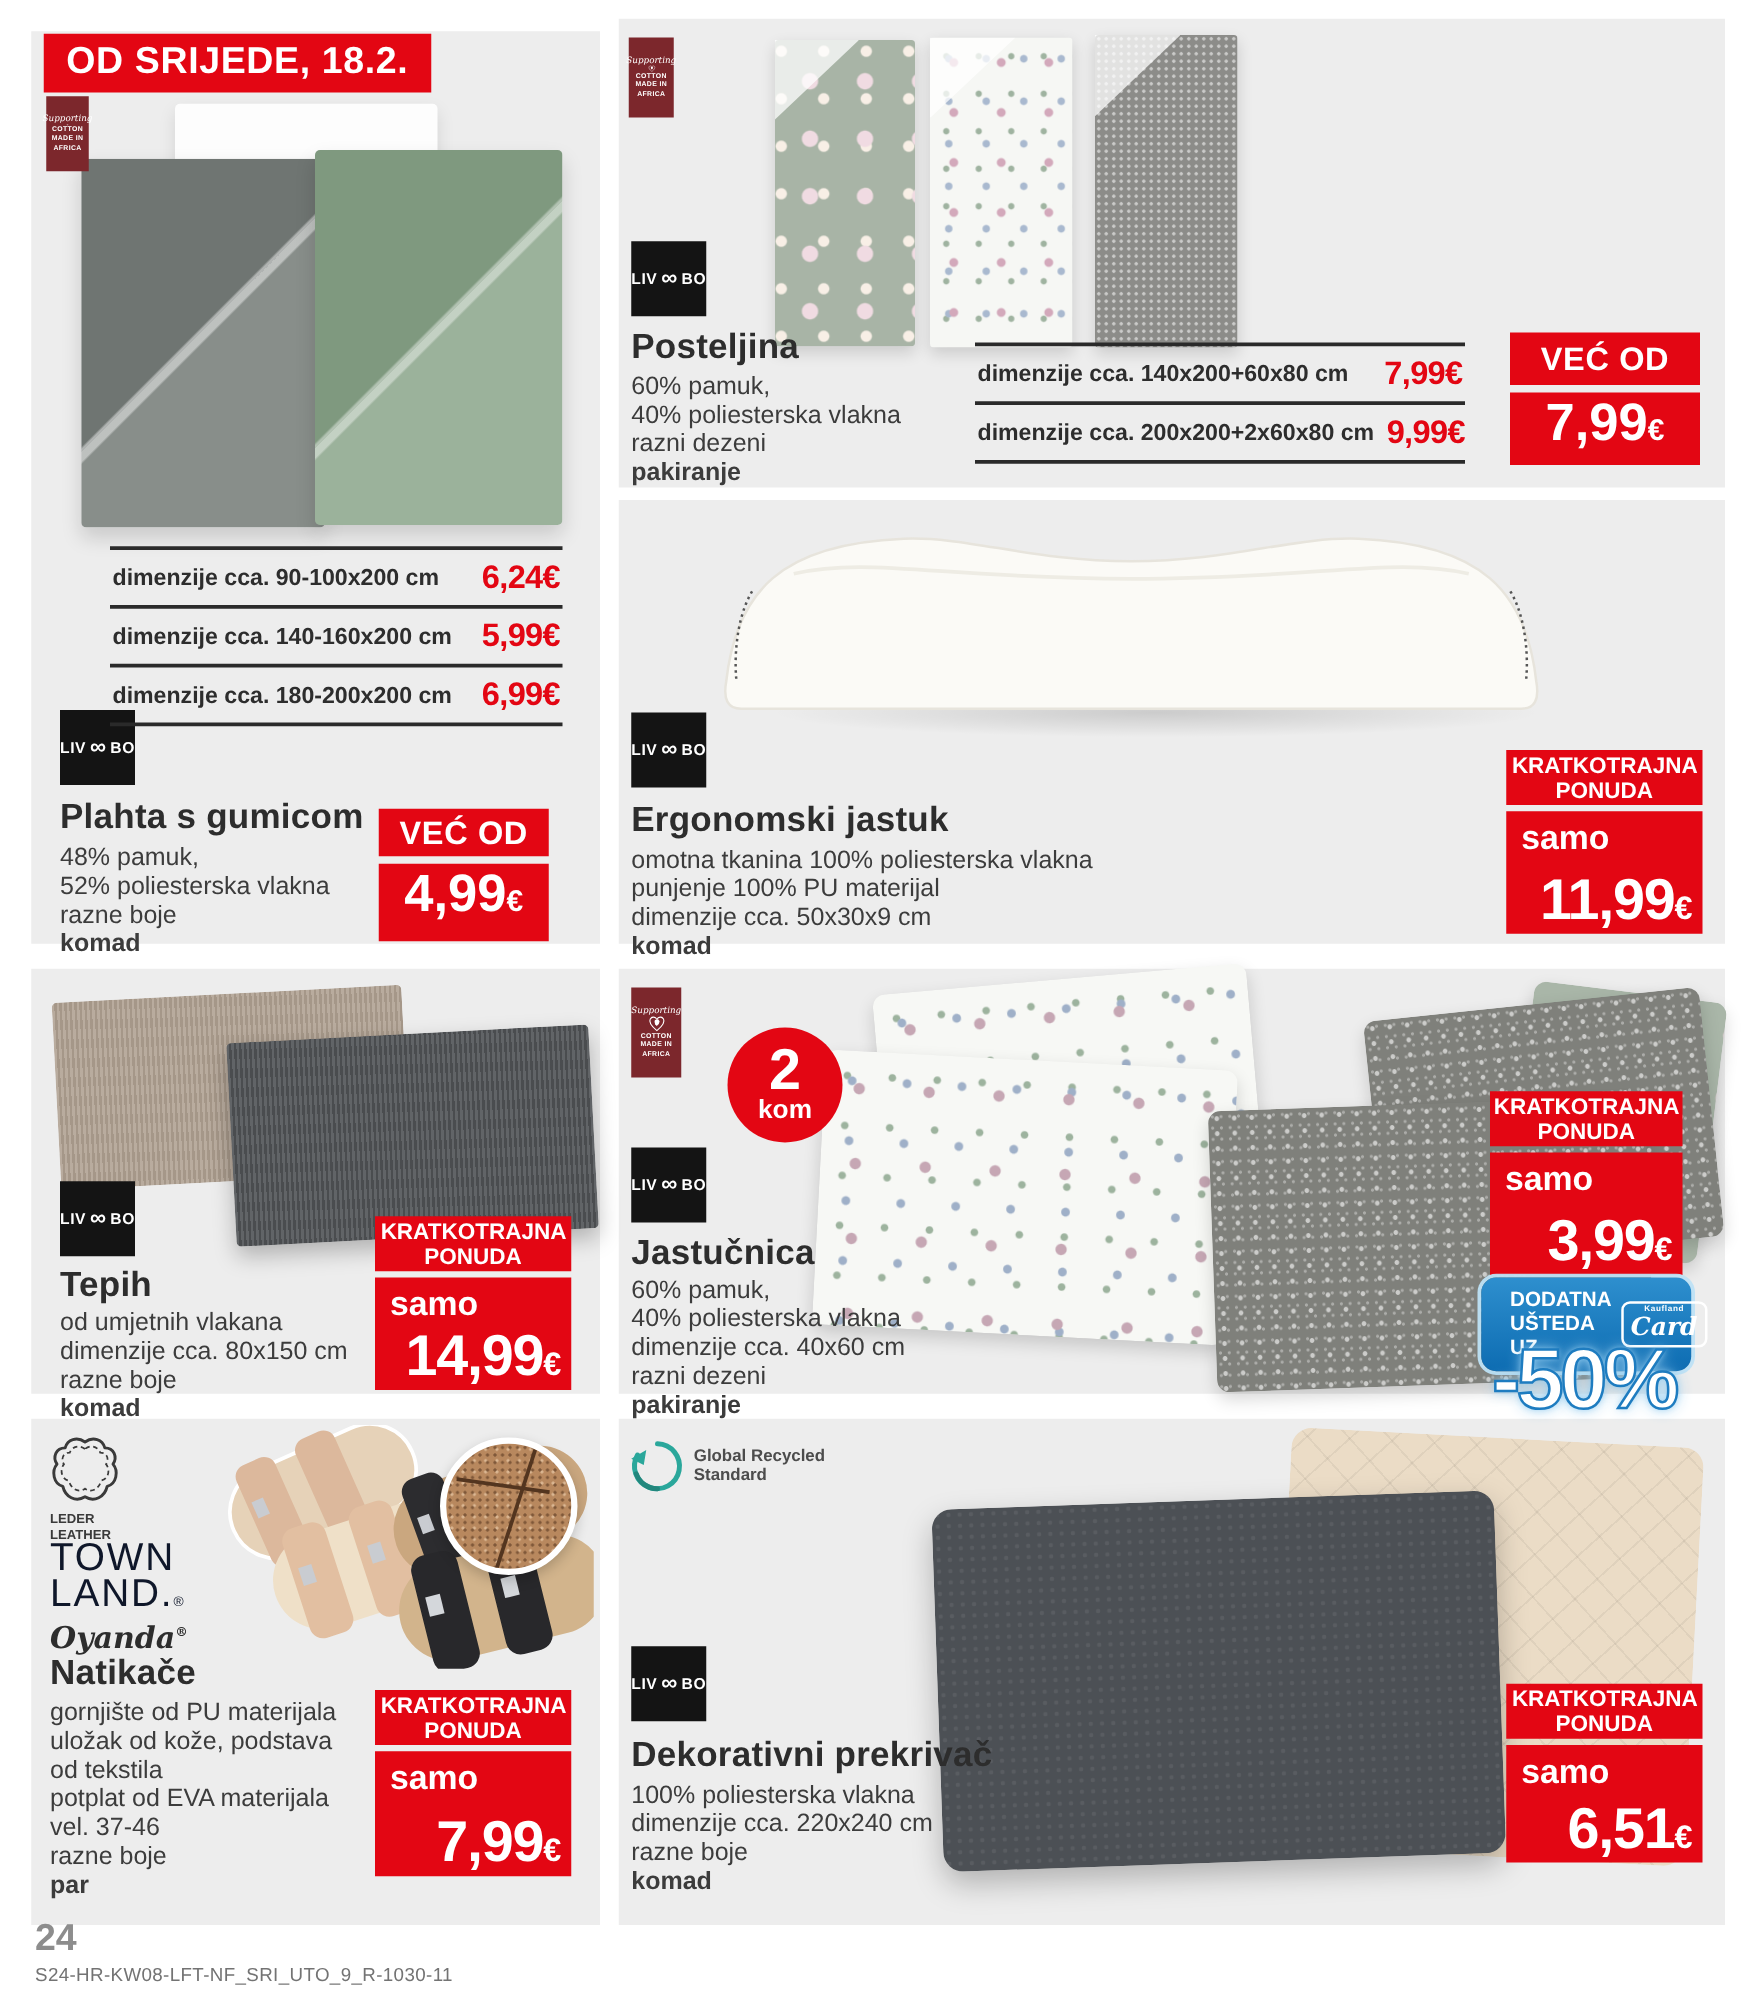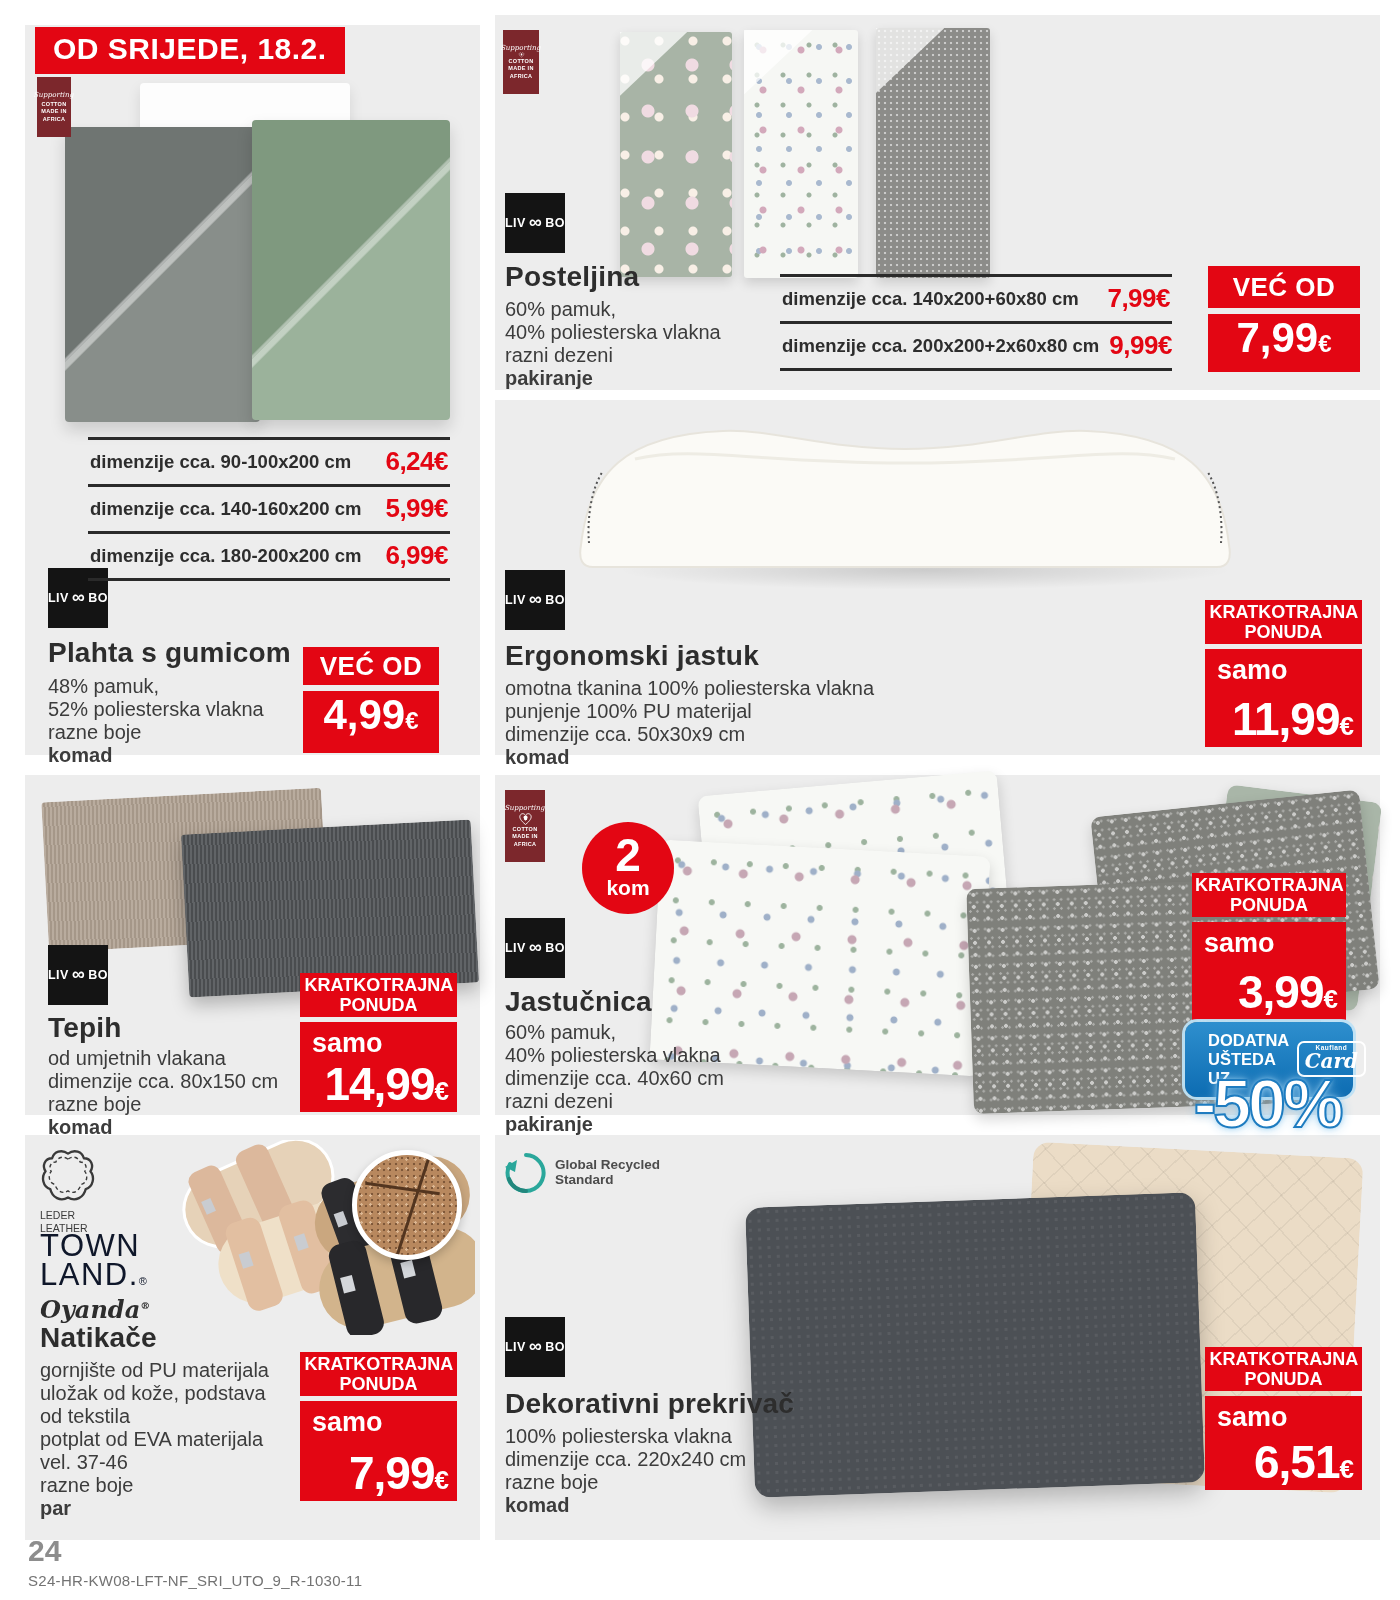--- a/index.html
+++ b/index.html
@@ -39,21 +39,21 @@
   .cardbox{position:relative;background:linear-gradient(180deg,#2e8fce,#0d6cb2);border-radius:12px;box-shadow:0 0 0 3px rgba(190,225,245,.95);color:#fff;display:flex;align-items:center;gap:8px;padding:9px 23px;width:168px}
   .cardbox .ctxt{font-weight:bold;font-size:16.5px;line-height:1.15;width:96px}
   .clogo{border:2.5px solid #fff;border-radius:7px;padding:1px 6px 3px;text-align:center}
   .clogo .kk{display:block;font-size:6.5px;letter-spacing:.5px;font-weight:bold}
   .clogo .cc{font-family:"DejaVu Serif",serif;font-style:italic;font-weight:bold;font-size:20px;line-height:1}
   .minus50{position:absolute;left:-38px;top:42px;width:240px;text-align:center;font-weight:bold;font-size:68px;color:#fff;-webkit-text-stroke:2px #1e7cc0;text-shadow:0 0 12px rgba(150,205,240,.95),0 0 5px rgba(150,205,240,.9);letter-spacing:-3px}
   .townland{position:absolute;font-weight:normal;font-size:31px;line-height:.95;color:#0f172a;letter-spacing:1.5px;z-index:3}
   .townland .reg{font-size:11px}
   .oyanda{position:absolute;font-family:"DejaVu Serif",serif;font-style:italic;font-weight:bold;font-size:24px;color:#2d2d2d;z-index:3}
   .oyanda .reg{font-size:10px;vertical-align:super}
-  .leathertxt{position:absolute;font-size:10.5px;font-weight:normal;line-height:1.2;color:#3a3a3a;z-index:3}
+  .leathertxt{position:absolute;font-size:10.5px;font-weight:bold;line-height:1.2;color:#3a3a3a;z-index:3}
   .footer-num{position:absolute;left:28px;top:1534px;font-size:30px;font-weight:bold;color:#8d8d8d}
   .footer-code{position:absolute;left:28px;top:1572px;font-size:15px;color:#737373;letter-spacing:.3px}
   .grs{position:absolute;display:flex;align-items:center;gap:6px;z-index:3}
   .grs .gtxt{font-size:13.5px;font-weight:bold;color:#4c4c4c;line-height:1.1;width:115px}
   
   .imgwrap{position:absolute;z-index:1}
   .sheet{position:absolute;border-radius:4px}
   .s-white{background:#fdfdfd;box-shadow:0 6px 14px rgba(0,0,0,.10)}
   .s-gray{background-image:linear-gradient(135deg,rgba(255,255,255,0) 0 47%,rgba(255,255,255,.45) 47.5% 49.5%,rgba(255,255,255,0) 50%),linear-gradient(135deg,#6f7572 0 48%,#888e8a 48% 100%);box-shadow:0 8px 16px rgba(0,0,0,.15)}
   .s-green{background-image:linear-gradient(135deg,rgba(255,255,255,0) 0 47%,rgba(255,255,255,.4) 47.5% 49.5%,rgba(255,255,255,0) 50%),linear-gradient(135deg,#7f997f 0 48%,#9bb29b 48% 100%);box-shadow:0 8px 16px rgba(0,0,0,.15)}

